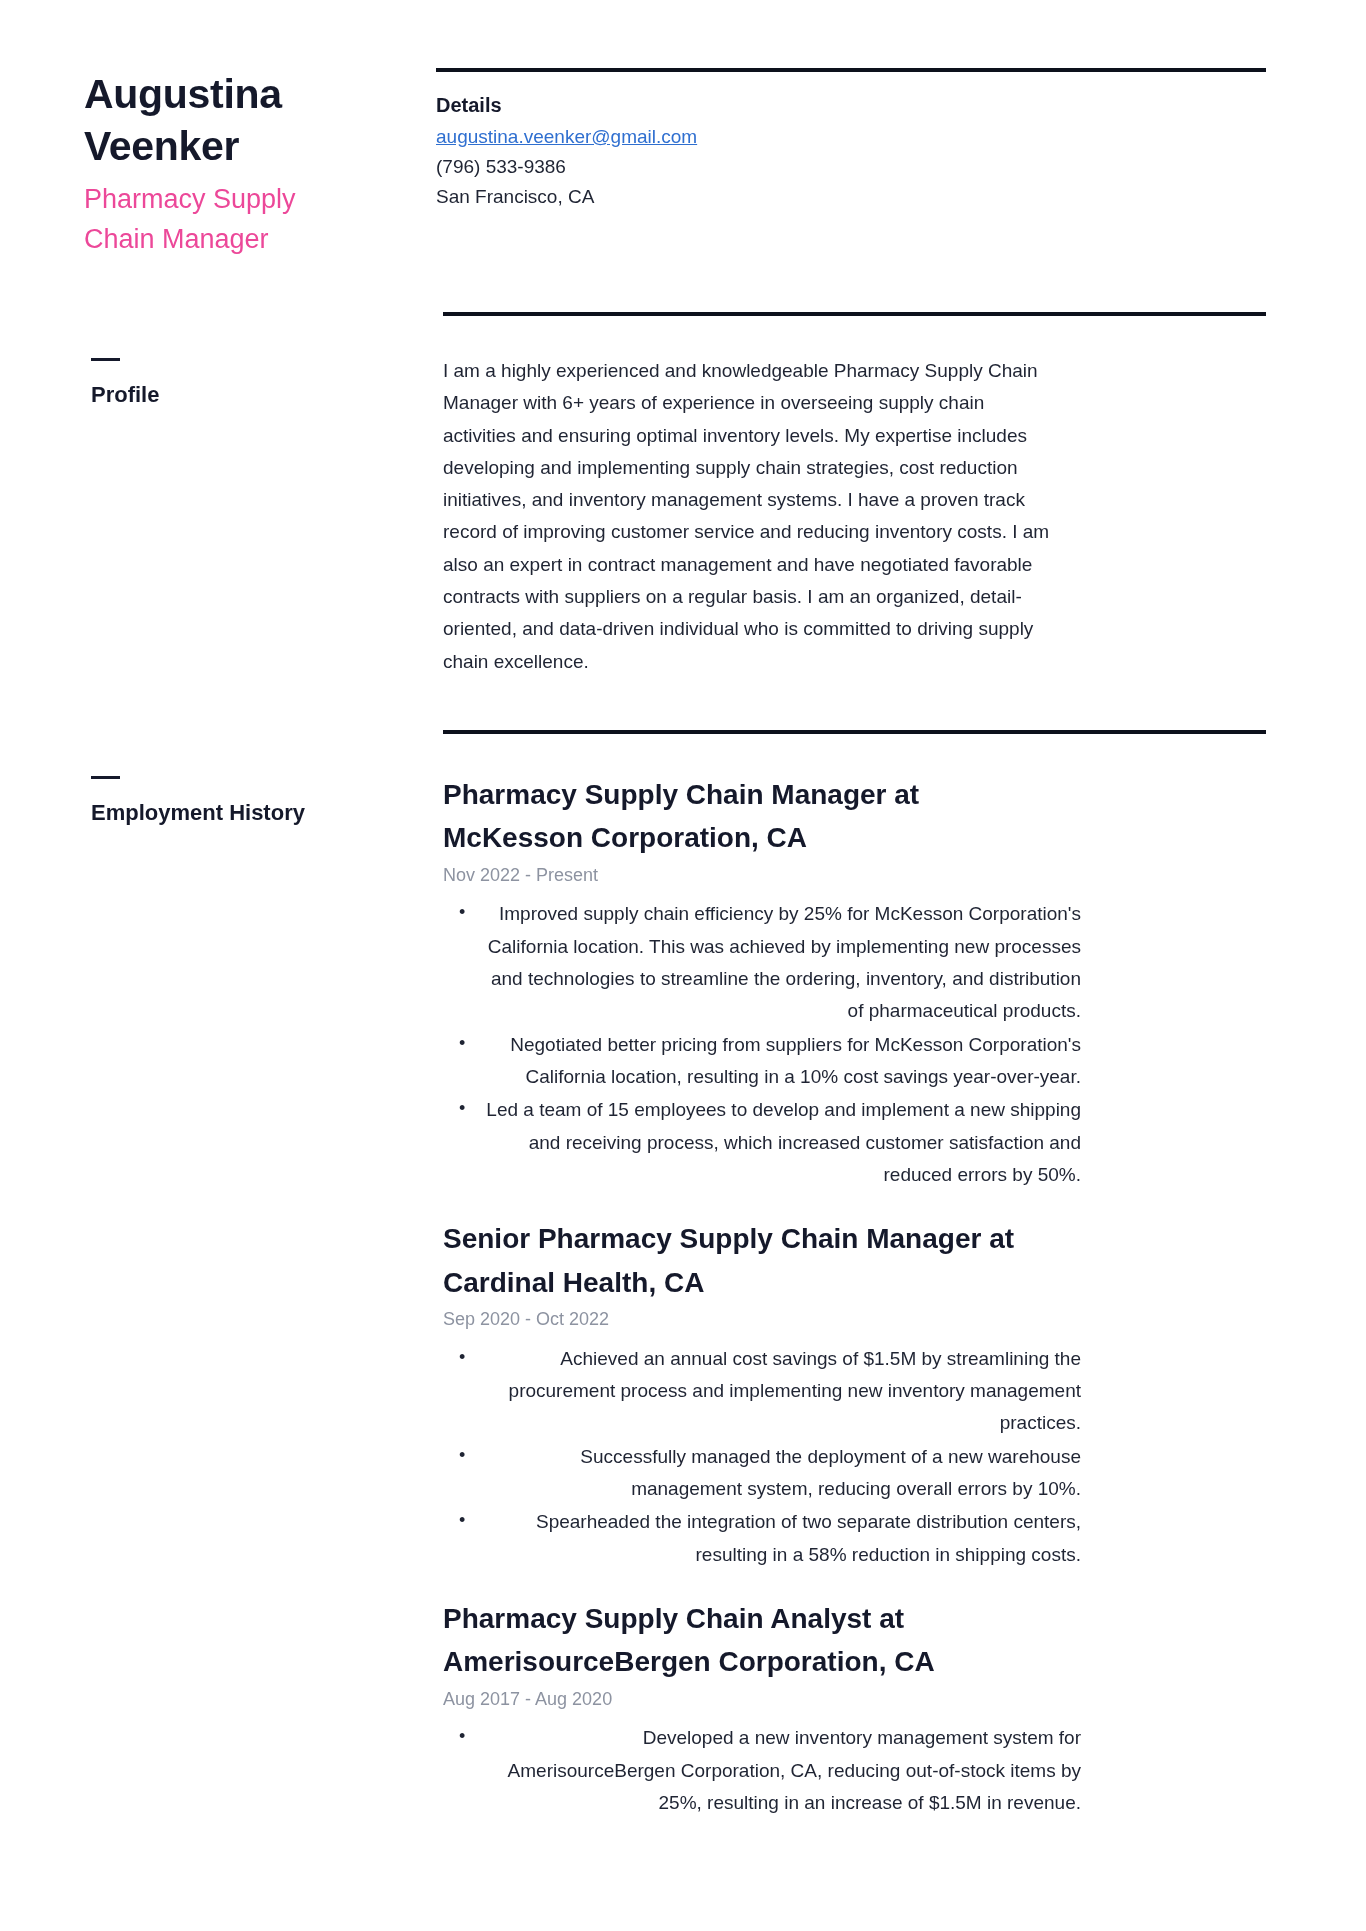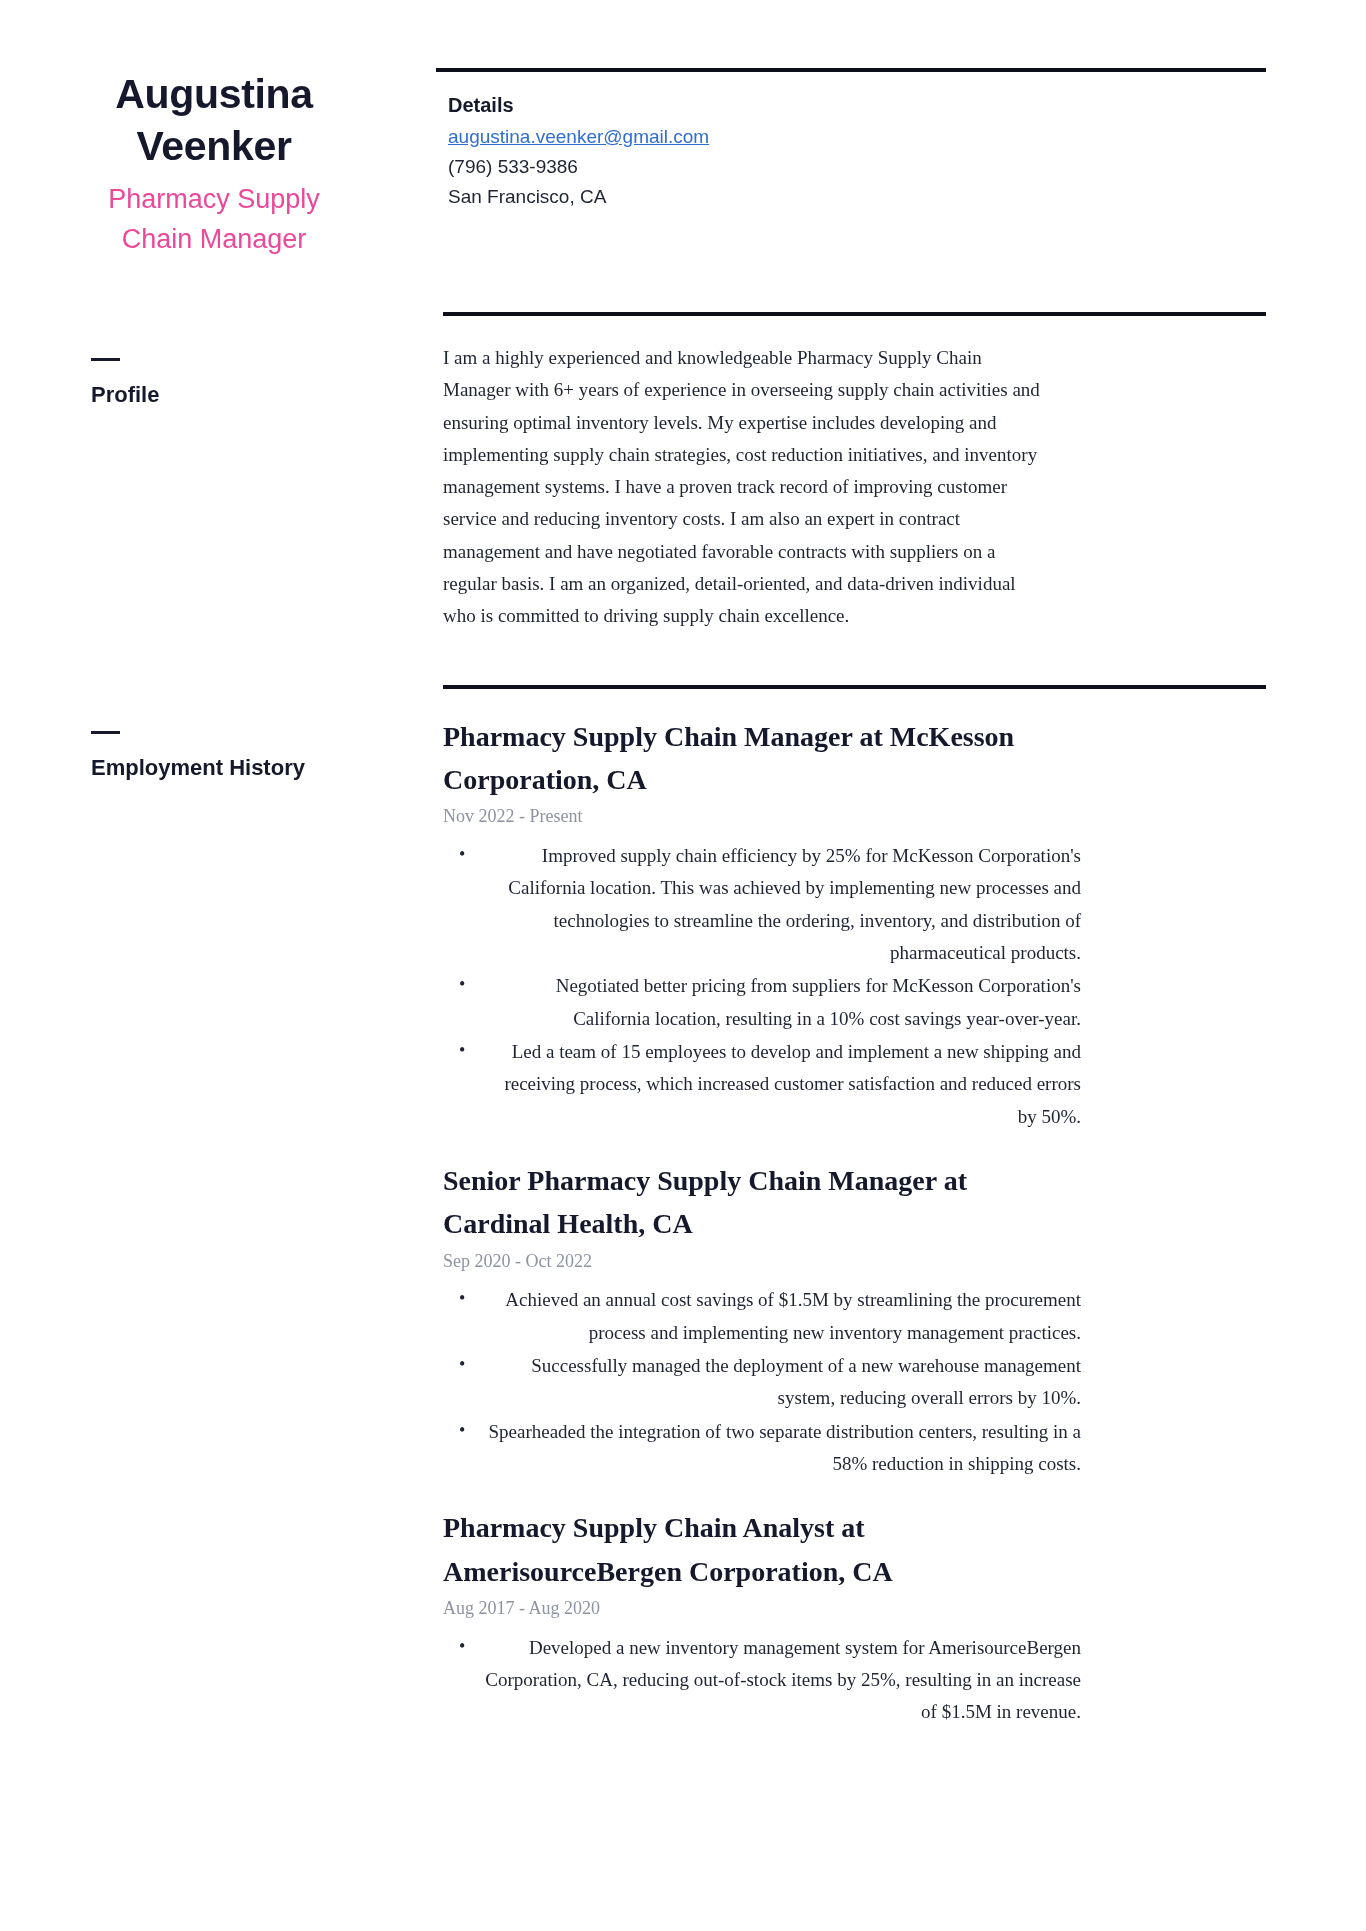--- a/index.html
+++ b/index.html
@@ -26,21 +26,20 @@
   
   .header {
     display: flex;
     align-items: flex-start;
   }
 
   .header-left {
     width: 352px;
     flex: 0 0 352px;
     padding-top: 8px;
-    text-align: center;
   }
 
   .name {
     font-size: 41px;
     font-weight: 700;
     line-height: 1.28;
     letter-spacing: -0.3px;
     color: #15192b;
     max-width: 260px;
   }
@@ -67,21 +66,21 @@
   }
 
   .dash {
     width: 29px;
     height: 3px;
     background: #15192b;
     margin-bottom: 20px;
   }
 
   
-  .details-block { padding-top: 18px; margin-left: 12px; }
+  .details-block { padding-top: 18px; }
 
   .details-heading {
     font-size: 20px;
     font-weight: 700;
     color: #15192b;
     line-height: 1.5;
     margin-bottom: 2px;
   }
 
   .details-line {
@@ -115,21 +114,21 @@
     font-weight: 700;
     color: #15192b;
     line-height: 1.3;
   }
 
   .section-body {
     flex: 1 1 auto;
     padding-top: 0;
   }
 
-  .section-body .body-inner { padding-top: 26px; font-family: Liberation Serif, serif; }
+  .section-body .body-inner { padding-top: 39px; }
 
   .profile-text {
     font-size: 19px;
     line-height: 1.7;
     color: #1f2433;
     max-width: 610px;
   }
 
   
   .job { margin-bottom: 26px; }

